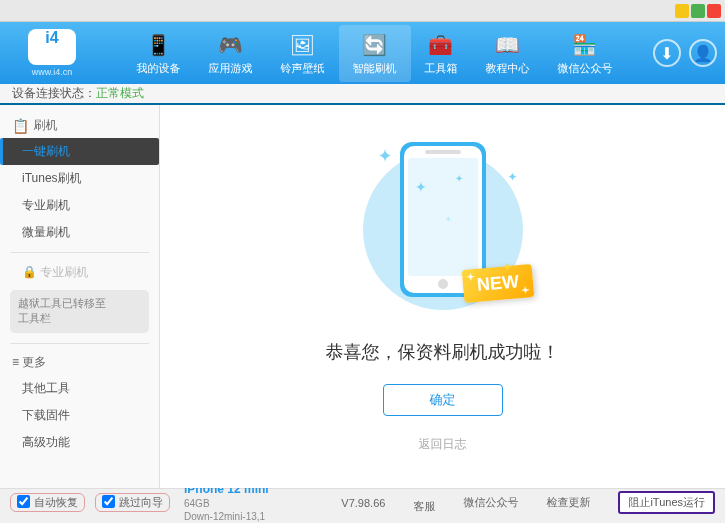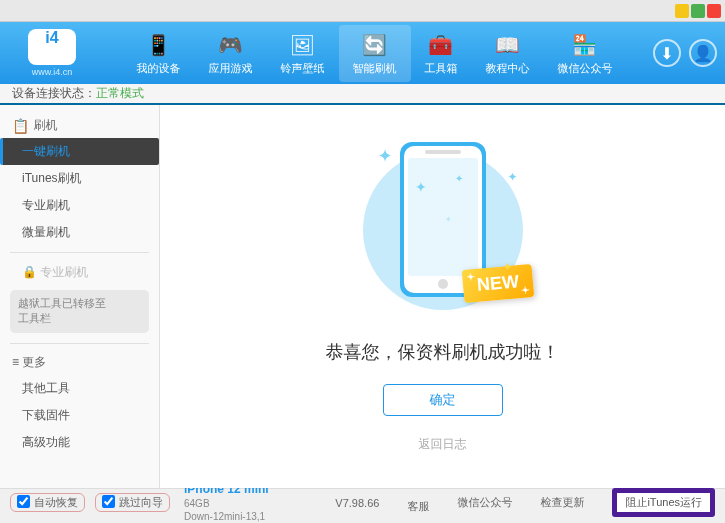--- a/index.html
+++ b/index.html
@@ -278,21 +278,21 @@
     .bottombar-right {
       display: flex;
       align-items: center;
       gap: 28px;
       font-size: 11px;
       color: #666;
     }
 
     .btn-itunes-stop {
       background: white;
-      border: 5px solid #4c1d95;
+      border: 2px solid #4c1d95;
       border-radius: 3px;
       padding: 2px 8px;
       font-size: 11px;
       cursor: pointer;
       color: #555;
     }
   </style>
 </head>
 <body>
 

